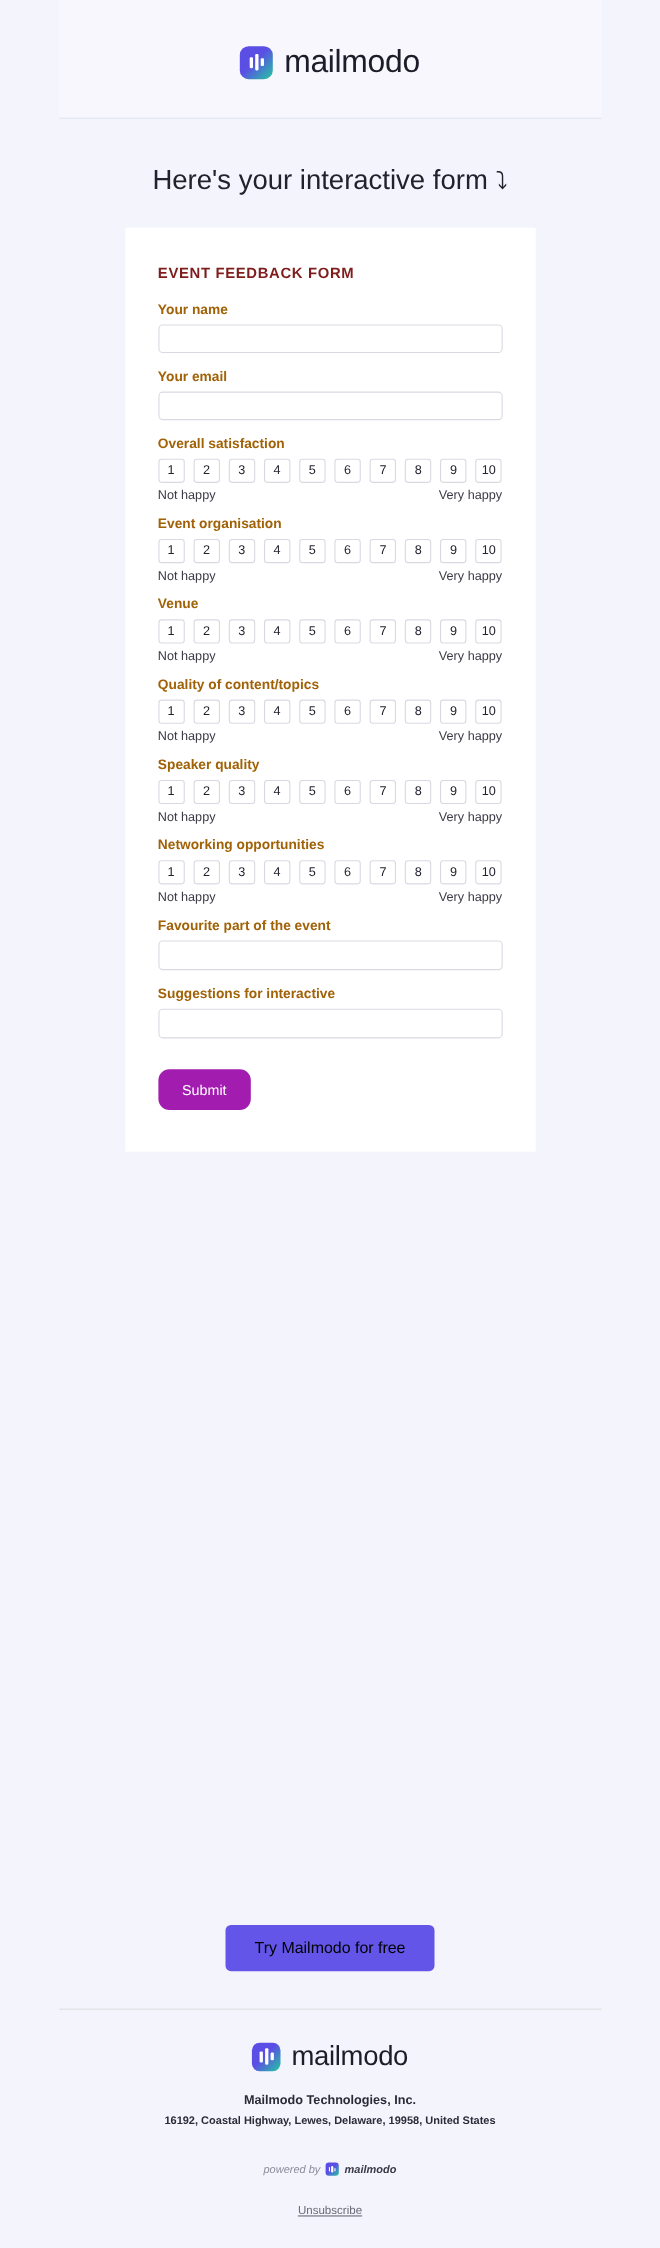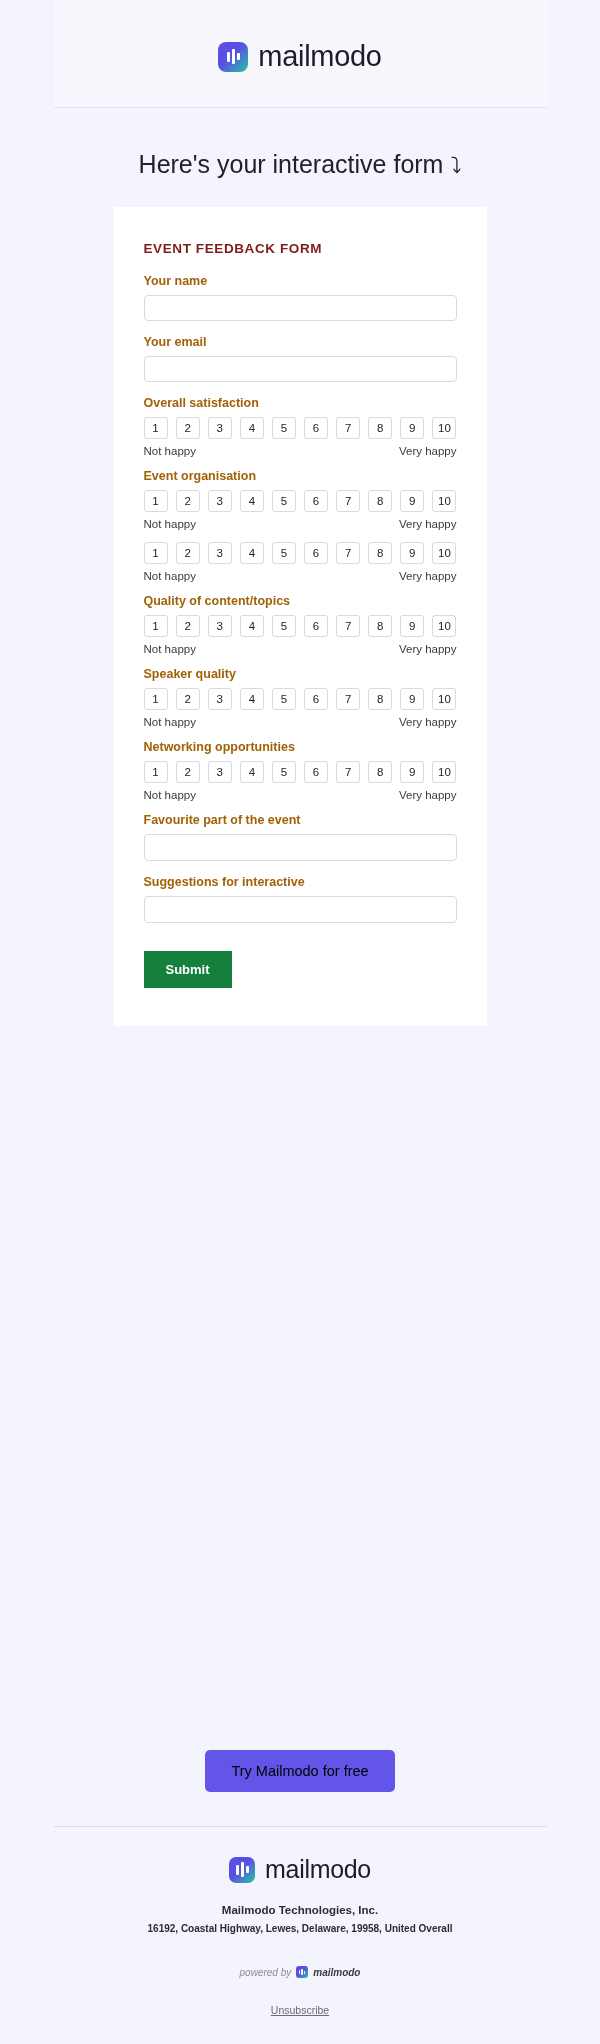--- a/index.html
+++ b/index.html
@@ -124,26 +124,26 @@
   }
   .scale-legend {
     display: flex;
     justify-content: space-between;
     font-size: 11.5px;
     color: #3a3a46;
     margin-bottom: 12px;
   }
   .submit-btn {
     margin-top: 14px;
-    background: #15803d;
+    background: #a21caf;
     color: #ffffff;
     border: none;
-    border-radius: 0;
+    border-radius: 10px;
     font-size: 13px;
-    font-weight: bold;
+    font-weight: normal;
     padding: 11px 22px;
     cursor: pointer;
     font-family: "Liberation Sans", sans-serif;
   }
 
   
   .cta-wrap {
     margin-top: auto;
     padding-top: 60px;
     text-align: center;
@@ -274,20 +274,21 @@
         <div class="rating-opt">10</div>
       </div>
       <div class="scale-legend">
         <span>Not happy</span>
         <span>Very happy</span>
       </div>
     </div>
 
     
     <div class="rating-block">
+      <div class="field-label">Venue</div>
       <div class="rating-row">
         <div class="rating-opt">1</div>
         <div class="rating-opt">2</div>
         <div class="rating-opt">3</div>
         <div class="rating-opt">4</div>
         <div class="rating-opt">5</div>
         <div class="rating-opt">6</div>
         <div class="rating-opt">7</div>
         <div class="rating-opt">8</div>
         <div class="rating-opt">9</div>
@@ -378,21 +379,21 @@
   <div class="footer">
     <div class="brand-lockup">
       <span class="logo-mark">
         <i class="b1"></i>
           <i class="b2"></i>
           <i class="b3"></i>
       </span>
       <span class="brand-word">mailmodo</span>
     </div>
     <div class="footer-company">Mailmodo Technologies, Inc.</div>
-    <div class="footer-address">16192, Coastal Highway, Lewes, Delaware, 19958, United Overall</div>
+    <div class="footer-address">16192, Coastal Highway, Lewes, Delaware, 19958, United States</div>
     <div class="powered">
       <span>powered by</span>
       <span class="logo-mark">
         <i class="b1"></i>
           <i class="b2"></i>
           <i class="b3"></i>
       </span>
       <span class="mini-word">mailmodo</span>
     </div>
     <a class="unsubscribe">Unsubscribe</a>

